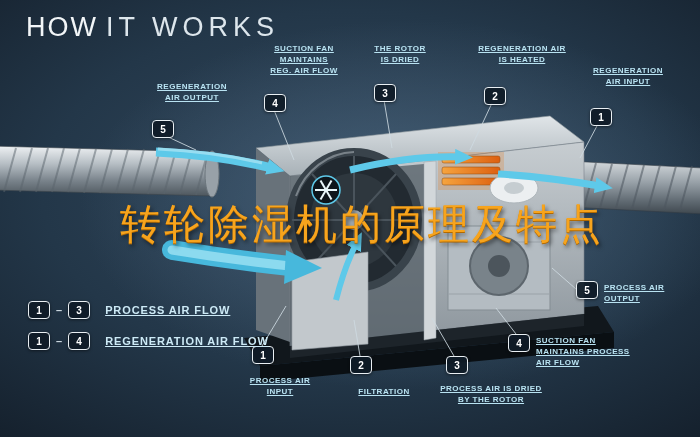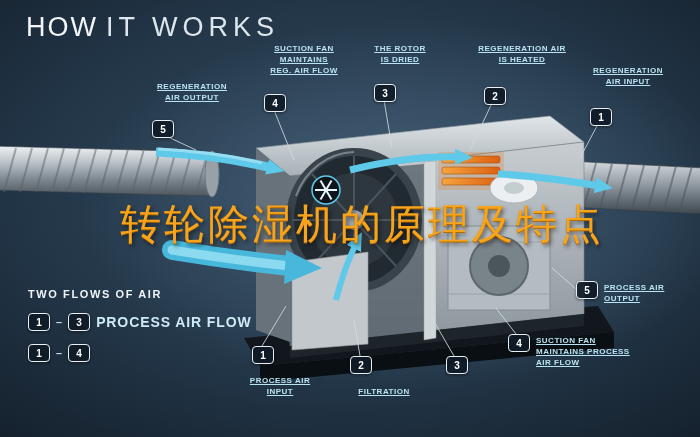--- a/index.html
+++ b/index.html
@@ -40,21 +40,21 @@
   .abs{position:absolute;}
   .bd0{left:152px;top:120px;} .bd1{left:264px;top:94px;} .bd2{left:374px;top:84px;}
   .bd3{left:484px;top:87px;}  .bd4{left:590px;top:108px;} .bd5{left:576px;top:281px;}
   .bd6{left:508px;top:334px;} .bd7{left:446px;top:356px;} .bd8{left:350px;top:356px;}
   .bd9{left:252px;top:346px;}
   
   .legend{position:absolute;left:28px;top:288px;}
   .legend-heading{font-size:11px;font-weight:700;letter-spacing:1.6px;color:#eef4f7;}
   .legend-row{display:flex;align-items:center;gap:6px;margin-top:13px;}
   .legend-row .dash{color:#cfdbe3;font-weight:700;font-size:11px;}
-  .legend-row .llabel{font-size:14px;font-weight:700;letter-spacing:.9px;color:#cdeaf6;margin-left:0;}
+  .legend-row .llabel{font-size:11px;font-weight:700;letter-spacing:.9px;color:#cdeaf6;margin-left:9px;text-decoration:underline;}
   
   .overlay-title{
     position:absolute;left:50%;top:197px;transform:translateX(-50%);
     font-size:41px;font-weight:400;color:#F7A41D;letter-spacing:3px;white-space:nowrap;
     text-shadow:0 1px 0 #b36a00, 2px 3px 4px rgba(0,0,0,.55);
     margin-left:12px;
   }
 </style>
 </head>
 <body>
@@ -222,45 +222,47 @@
 IS HEATED</div>
   <div class="callout-label lb2">THE ROTOR
 IS DRIED</div>
   <div class="callout-label lb4">REGENERATION
 AIR INPUT</div>
   <div class="callout-label lb5 al">PROCESS AIR
 OUTPUT</div>
   <div class="callout-label lb6 al">SUCTION FAN
 MAINTAINS PROCESS
 AIR FLOW</div>
+  <div class="callout-label lb7">PROCESS AIR IS DRIED
+BY THE ROTOR</div>
   <div class="callout-label lb8">FILTRATION</div>
   <div class="callout-label lb9">PROCESS AIR
 INPUT</div>
 
   <div class="badge abs bd0">5</div>
   <div class="badge abs bd1">4</div>
   <div class="badge abs bd2">3</div>
   <div class="badge abs bd3">2</div>
   <div class="badge abs bd4">1</div>
   <div class="badge abs bd5">5</div>
   <div class="badge abs bd6">4</div>
   <div class="badge abs bd7">3</div>
   <div class="badge abs bd8">2</div>
   <div class="badge abs bd9">1</div>
 
   <div class="legend">
-    <div class="legend-heading">TWO FLOWS OF AIR</div>
     <div class="legend-row">
       <div class="badge">1</div>
       <span class="dash">–</span>
       <div class="badge">3</div>
       <span class="llabel">PROCESS AIR FLOW</span>
     </div>
     <div class="legend-row">
       <div class="badge">1</div>
       <span class="dash">–</span>
       <div class="badge">4</div>
+      <span class="llabel">REGENERATION AIR FLOW</span>
     </div>
   </div>
 
   <div class="overlay-title">转轮除湿机的原理及特点</div>
 
 </div>
 
 </body></html>

